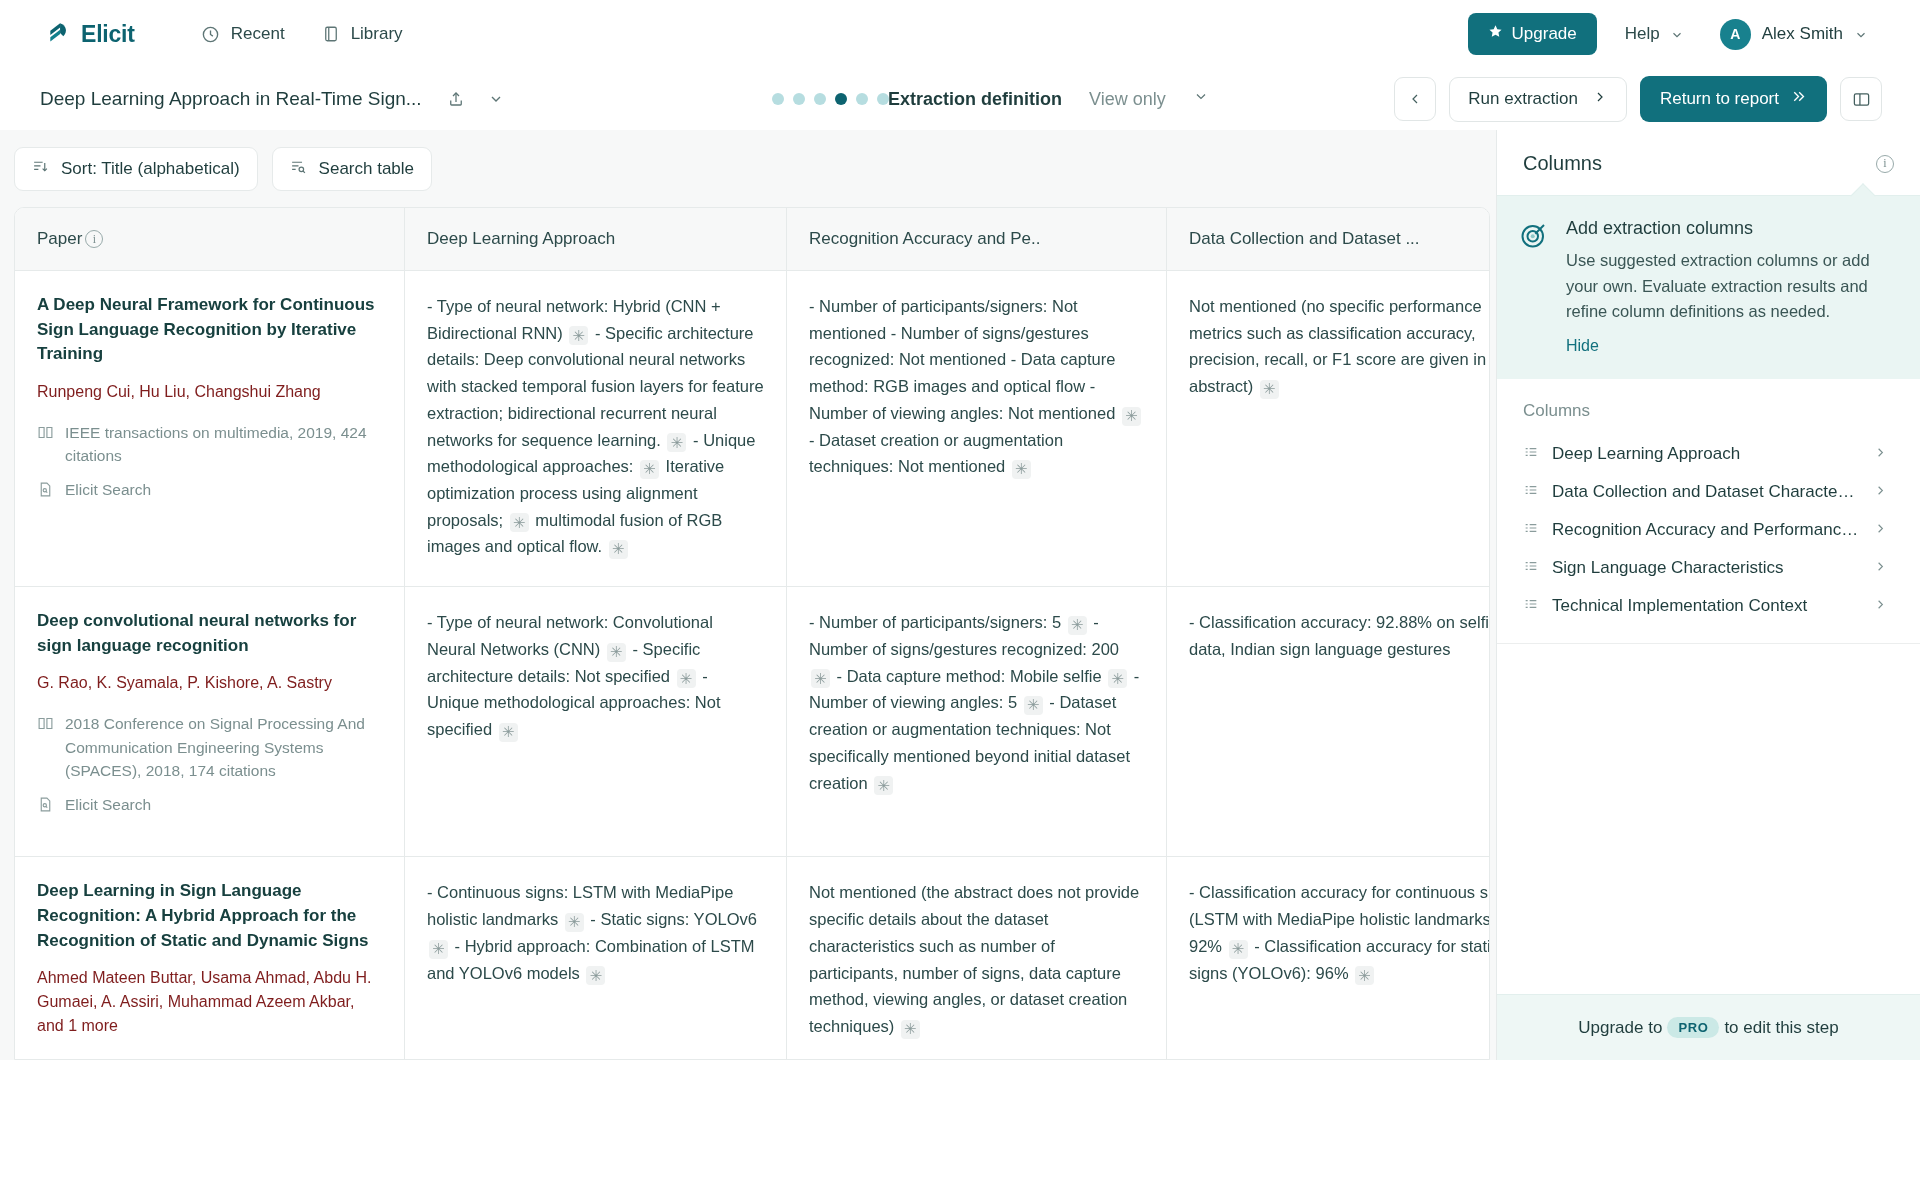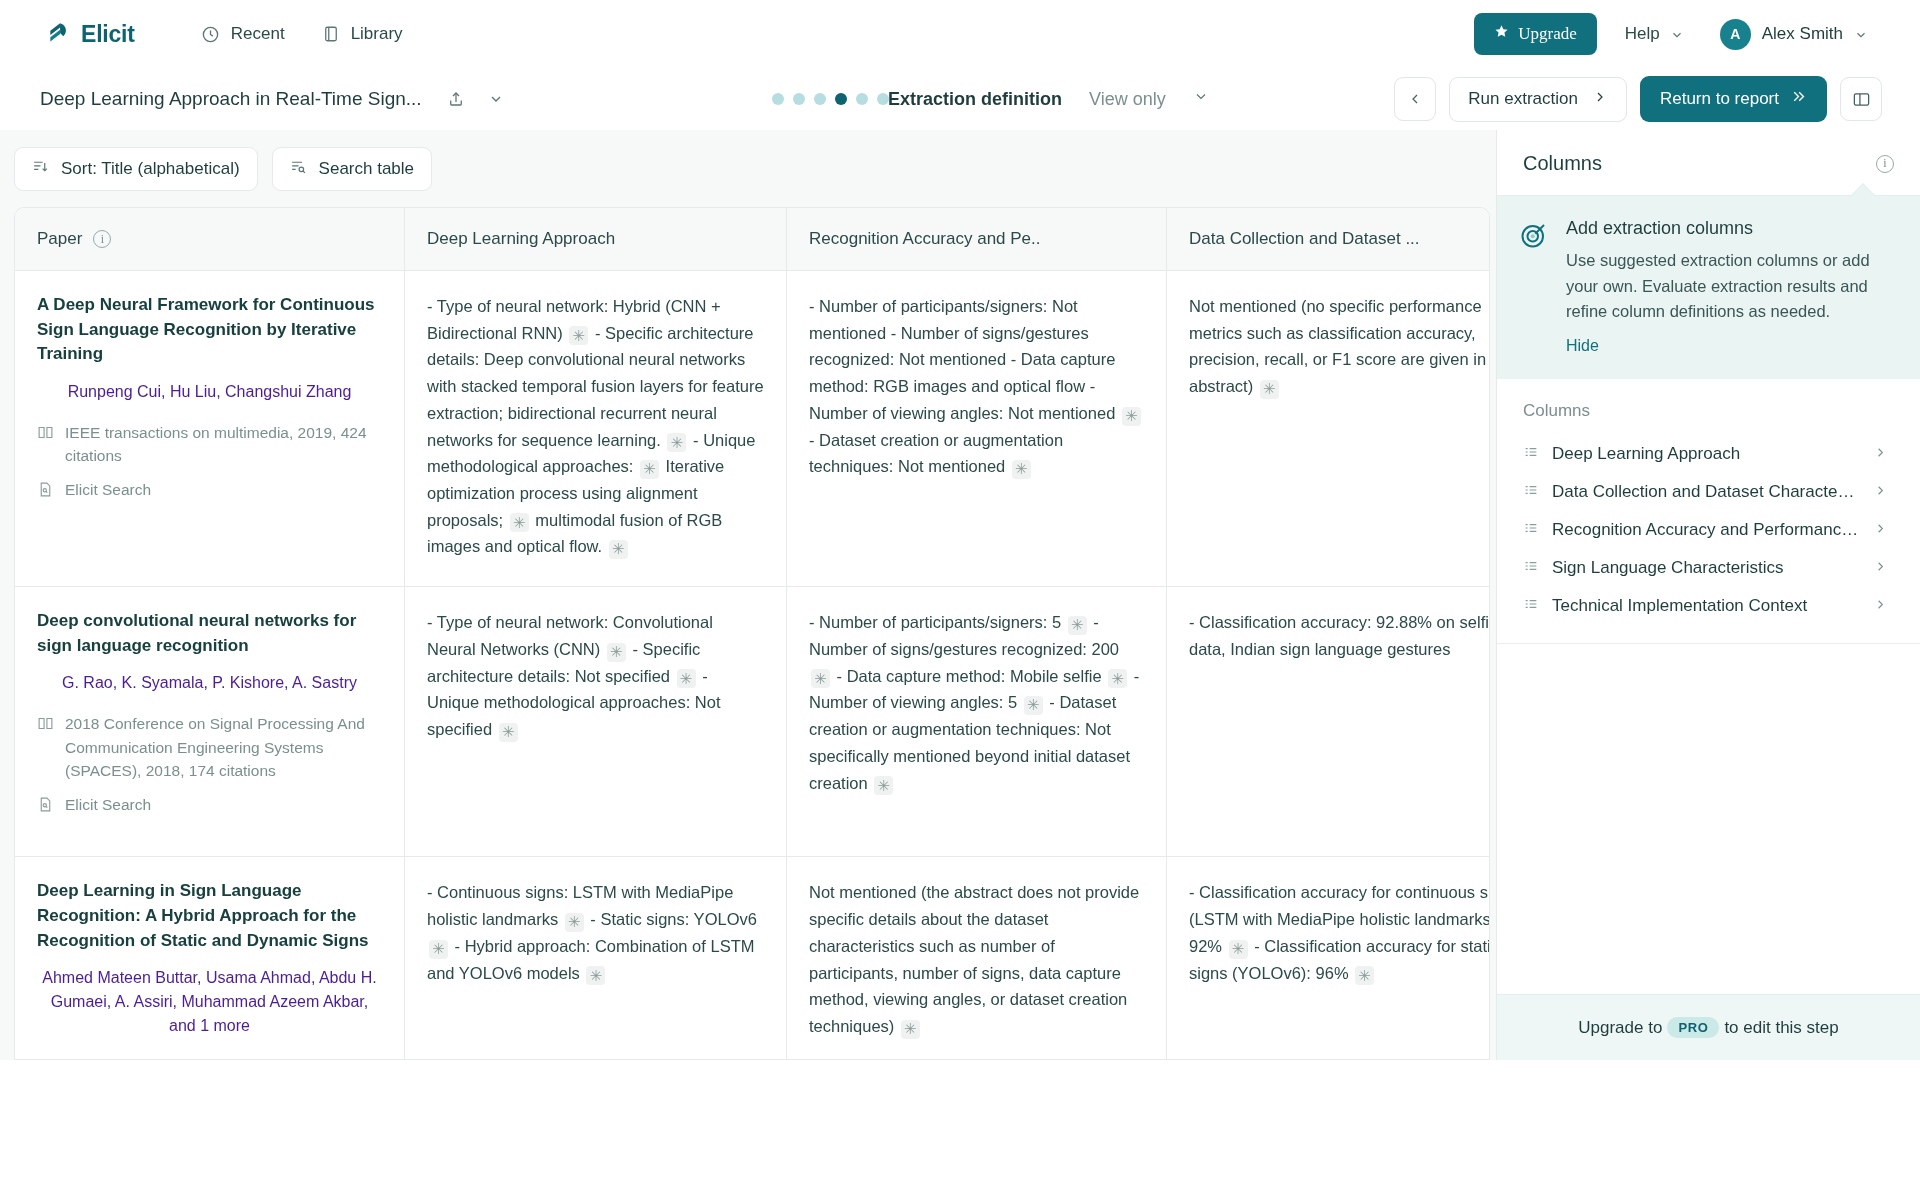--- a/index.html
+++ b/index.html
@@ -25,21 +25,21 @@
     display:flex; align-items:center; gap: 10px;
     padding: 8px 14px; border-radius: 8px; cursor: pointer;
     font-size: 17px; color:#2c4a4a;
   }
   .nav-ico { width:20px; height:20px; display:flex; align-items:center; justify-content:center; color:#5d7575; }
   .topnav-right { margin-left:auto; display:flex; align-items:center; gap: 18px; margin-right: 16px; }
   .upgrade-btn {
     display:flex; align-items:center; gap:9px;
     background:#11707d; color:#fff; border:none;
     padding: 11px 20px; border-radius: 8px; font-size: 17px;
-    font-family: Liberation Serif, serif; cursor:pointer; font-weight:500;
+    font-family: Liberation Sans, sans-serif; cursor:pointer; font-weight:500;
   }
   .help-btn { display:flex; align-items:center; gap:10px; font-size:17px; color:#2c4a4a; cursor:pointer; padding:8px 10px; border-radius:8px;}
   .user-btn { display:flex; align-items:center; gap:11px; font-size:17px; color:#1f3d3d; cursor:pointer; padding:5px 8px; border-radius:8px;}
   .avatar {
     width:31px; height:31px; border-radius:50%; background:#18818e; color:#fff;
     display:flex; align-items:center; justify-content:center; font-size:14px; font-weight:600;
   }
   .chev { width:14px; height:14px; display:inline-block; color:#5d7575; }
 
   
@@ -86,21 +86,21 @@
   }
 
   
   .table-wrap {
     position:absolute; top:77px; left:14px; right:430px; bottom:0;
     background:#fff; border:1px solid #e6eaea; border-radius:10px 10px 0 0;
     overflow:hidden;
   }
   .thead { display:flex; background:#f7f8f8; border-bottom:1px solid #e6eaea; height:63px; }
   .th {
-    display:flex; align-items:center; gap:11px;
+    display:flex; align-items:center; gap:3px;
     padding: 0 22px; font-size:17px; color:#2c4a4a;
     border-right:1px solid #e6eaea; flex: 0 0 auto;
     white-space:nowrap; overflow:hidden;
   }
   .th.c0 { width:390px; }
   .th.c1 { width:382px; }
   .th.c2 { width:380px; }
   .th.c3 { width:380px; }
   .info-circle {
     width:18px;height:18px;border-radius:50%;border:1.4px solid #98aaaa;
@@ -114,21 +114,21 @@
     overflow:hidden;
   }
   .td.c0 { width:390px; }
   .td.c1 { width:382px; }
   .td.c2 { width:380px; }
   .td.c3 { width:380px; }
   .paper-title {
     font-size:17px; color:#17403f; font-weight:600; line-height:1.45;
     margin-bottom:13px; cursor:pointer;
   }
-  .paper-authors { font-size:16px; color:#4c1d95; line-height:1.5; margin-bottom:17px;text-align:center; }
+  .paper-authors { font-size:16px; color:#7f1d1d; line-height:1.5; margin-bottom:17px; }
   .paper-meta { display:flex; gap:11px; font-size:15.5px; color:#7b8f8f; line-height:1.5; margin-bottom:11px; }
   .paper-meta .mi { flex:0 0 auto; margin-top:3px; color:#8a9c9c; }
   .cite {
     display:inline-flex; align-items:center; justify-content:center;
     background:#f0f2f2; color:#8a9a9a; border-radius:4px;
     width:19px; height:19px; font-size:15px; vertical-align:-2px;
     margin: 0 2px; cursor:pointer;
   }
   .cell-text { white-space:pre-wrap; }
 

